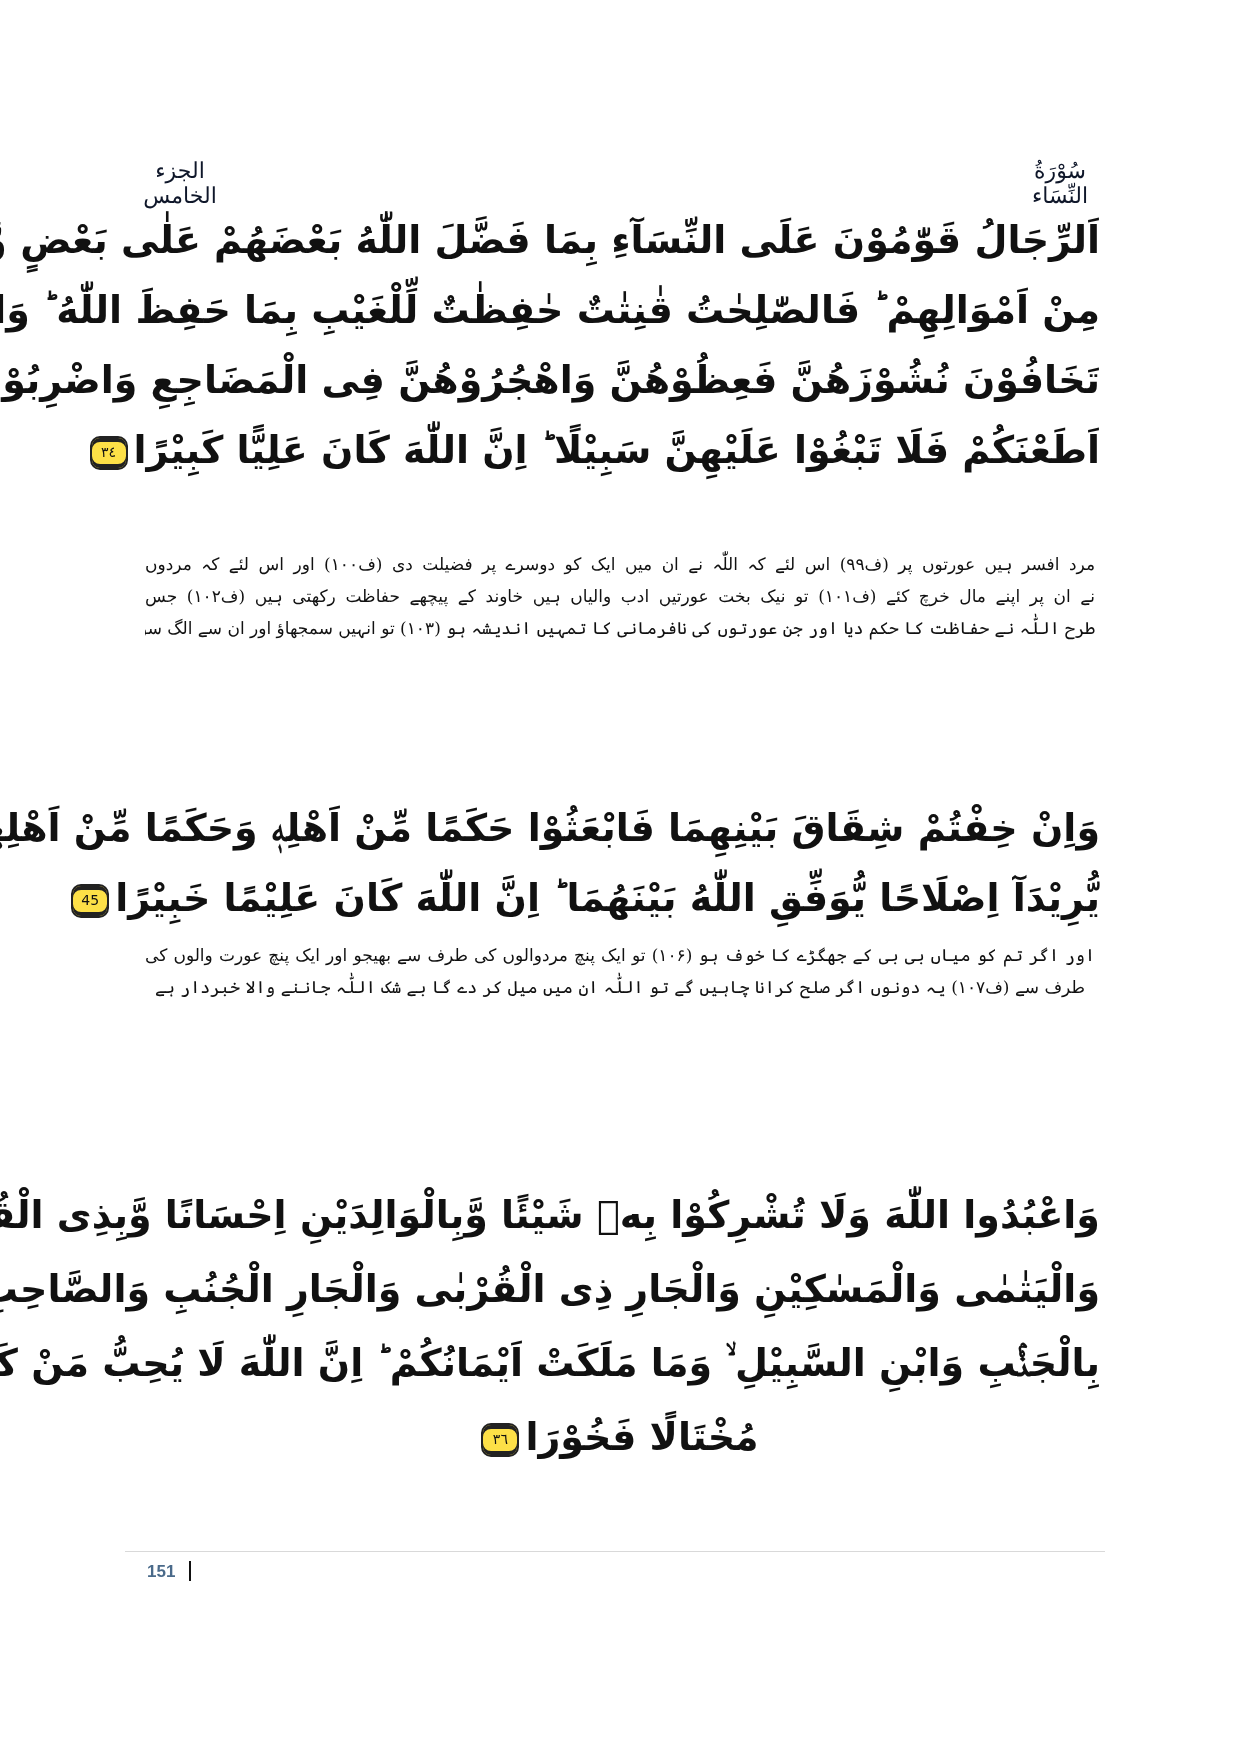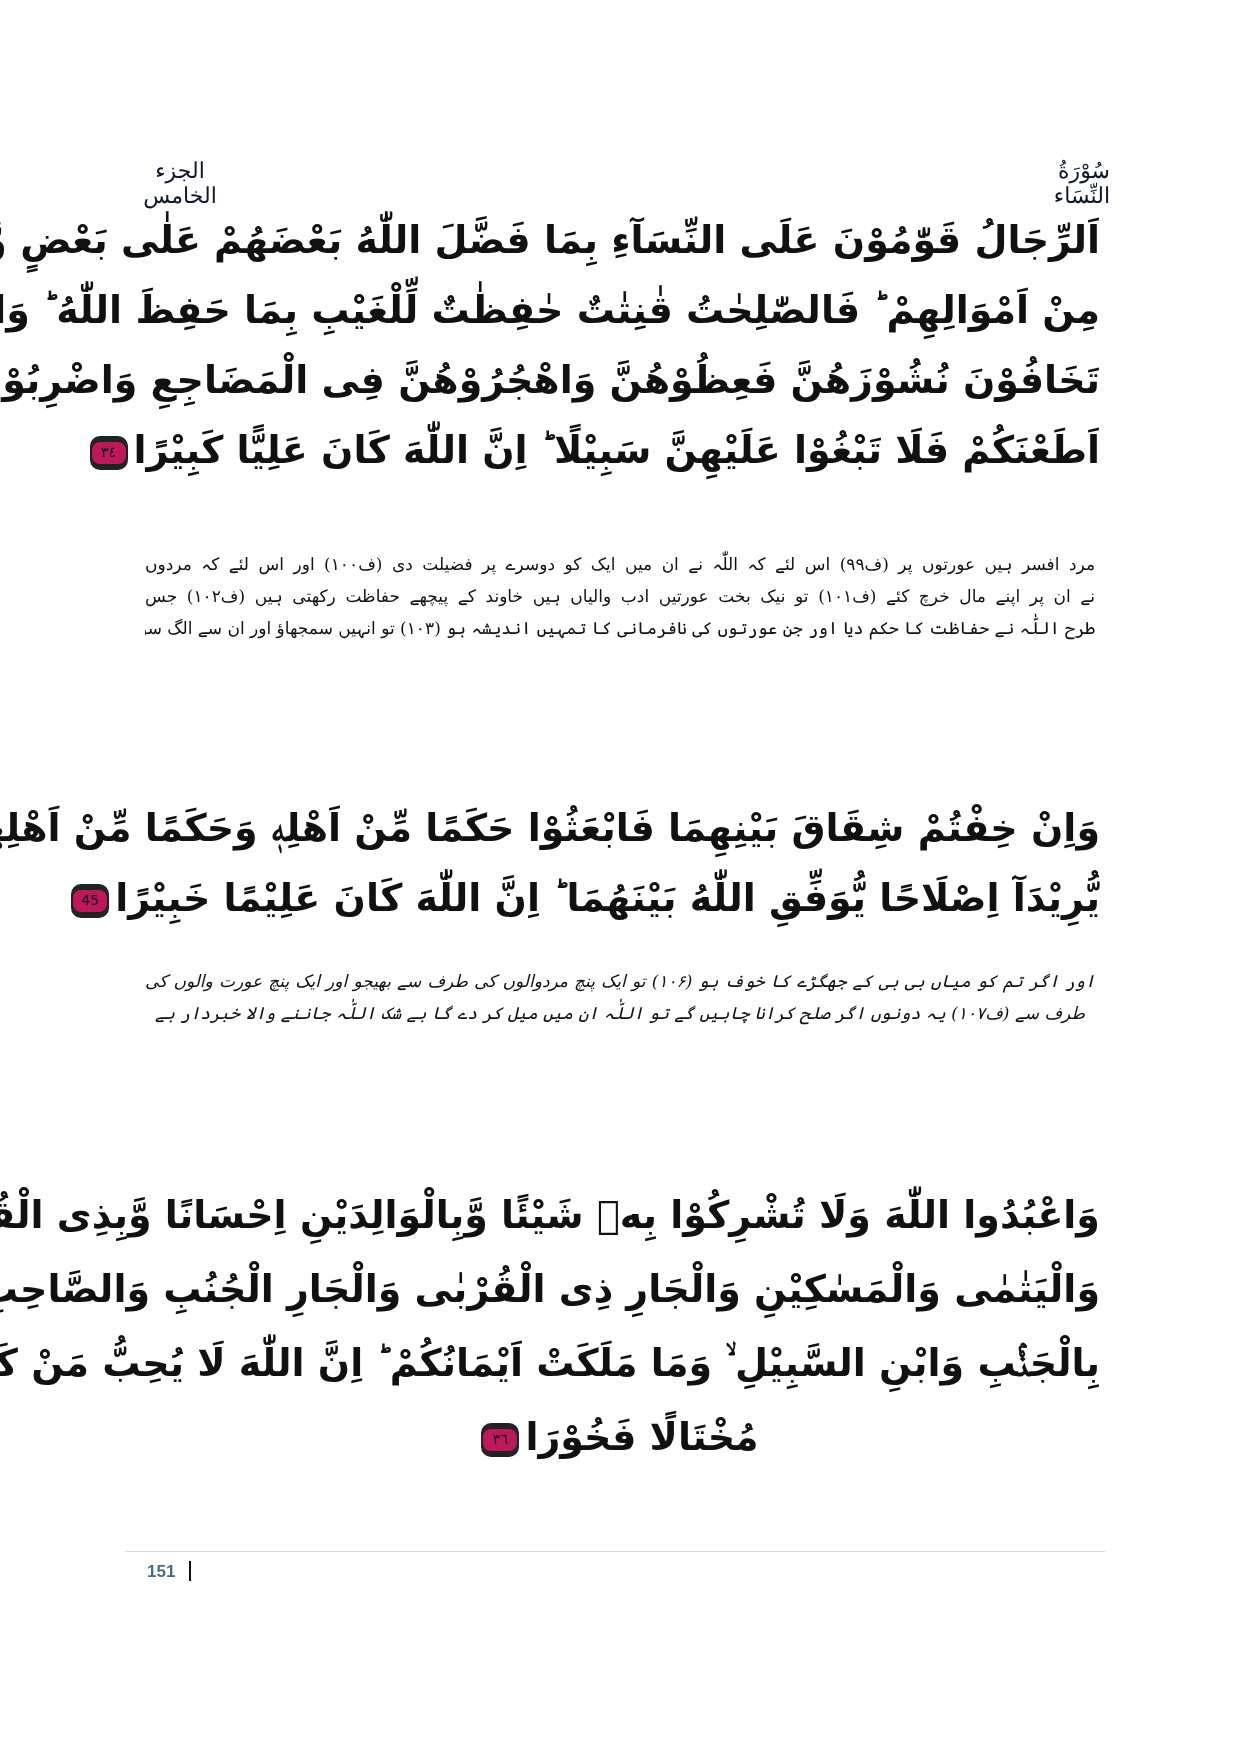--- a/index.html
+++ b/index.html
@@ -3,32 +3,32 @@
 <meta charset="utf-8">
 <style>
   html, body { margin: 0; padding: 0; background: #ffffff; }
   body { width: 1239px; height: 1754px; position: relative; overflow: hidden; }
   .page { position: absolute; left: 0; top: 0; width: 1239px; height: 1754px; background: #fff; }
   .header-calli {
     position: absolute; top: 158px;
     font-family: "DejaVu Serif", serif; font-size: 22px; color: #0f172a;
     direction: rtl;
   }
-  .hdr-right { left: 1010px; width: 100px; }
+  .hdr-right { left: 1010px; width: 100px; text-align: center; }
   .hdr-left { left: 125px; width: 110px; text-align: center; }
   .ayah-block { position: absolute; left: 140px; width: 960px; direction: rtl; text-align: center; }
   .ayah-line {
     font-family: "DejaVu Sans", sans-serif; font-weight: bold; color: #111;
     font-size: 38px; line-height: 70px; white-space: nowrap; text-align: center;
   }
   .ayah-marker {
     display: inline-block; width: 34px; height: 30px; border: 2px solid #222; border-radius: 10px;
     font-size: 14px; line-height: 28px; text-align: center; vertical-align: middle;
     font-weight: normal; margin-right: 6px; box-shadow: inset 0 4px 0 #222, inset 0 -4px 0 #222;
-    background: #be185d;
+    background: #fde047;
   }
   .trans-block {
     position: absolute; left: 145px; width: 950px; direction: rtl;
     font-family: "DejaVu Serif", serif; font-size: 17px; color: #111; line-height: 32px;
     text-align: justify;
   }
   .trans-line { text-align: justify; text-align-last: justify; white-space: nowrap; overflow: hidden; }
   .trans-line.center { text-align: center; text-align-last: center; }
   .footer-rule { position: absolute; left: 125px; top: 1551px; width: 980px; height: 1px; background: #d9d9d9; }
   .page-number {
@@ -54,21 +54,21 @@
   <div class="trans-block" style="top:548px;">
     <div class="trans-line">مرد افسر ہیں عورتوں پر (ف۹۹) اس لئے کہ اللّٰہ نے ان میں ایک کو دوسرے پر فضیلت دی (ف۱۰۰) اور اس لئے کہ مردوں</div>
     <div class="trans-line">نے ان پر اپنے مال خرچ کئے (ف۱۰۱) تو نیک بخت عورتیں ادب والیاں ہیں خاوند کے پیچھے حفاظت رکھتی ہیں (ف۱۰۲) جس</div>
     <div class="trans-line">طرح اللّٰہ نے حفاظت کا حکم دیا اور جن عورتوں کی نافرمانی کا تمہیں اندیشہ ہو (۱۰۳) تو انہیں سمجھاؤ اور ان سے الگ سوؤ اور انہیں</div>
   </div>
 
   <div class="ayah-block" style="top:793px;">
     <div class="ayah-line">وَاِنْ خِفْتُمْ شِقَاقَ بَيْنِهِمَا فَابْعَثُوْا حَكَمًا مِّنْ اَهْلِهٖ وَحَكَمًا مِّنْ اَهْلِهَا ۚ اِنْ</div>
     <div class="ayah-line"><span>يُّرِيْدَآ اِصْلَاحًا يُّوَفِّقِ اللّٰهُ بَيْنَهُمَا ؕ اِنَّ اللّٰهَ كَانَ عَلِيْمًا خَبِيْرًا</span><span class="ayah-marker">45</span></div>
   </div>
-  <div class="trans-block" style="top:965px;font-style:italic;">
+  <div class="trans-block" style="top:939px;">
     <div class="trans-line">اور اگر تم کو میاں بی بی کے جھگڑے کا خوف ہو (۱۰۶) تو ایک پنچ مردوالوں کی طرف سے بھیجو اور ایک پنچ عورت والوں کی</div>
     <div class="trans-line center">طرف سے (ف۱۰۷) یہ دونوں اگر صلح کرانا چاہیں گے تو اللّٰہ ان میں میل کر دے گا بے شک اللّٰہ جاننے والا خبردار ہے</div>
   </div>
 
   <div class="ayah-block" style="top:1178px;">
     <div class="ayah-line" style="line-height:74px;">وَاعْبُدُوا اللّٰهَ وَلَا تُشْرِكُوْا بِهٖ شَيْئًا وَّبِالْوَالِدَيْنِ اِحْسَانًا وَّبِذِی الْقُرْبٰی</div>
     <div class="ayah-line" style="line-height:74px;">وَالْيَتٰمٰی وَالْمَسٰكِيْنِ وَالْجَارِ ذِی الْقُرْبٰی وَالْجَارِ الْجُنُبِ وَالصَّاحِبِ</div>
     <div class="ayah-line" style="line-height:74px;">بِالْجَنْۢبِ وَابْنِ السَّبِيْلِ ۙ وَمَا مَلَكَتْ اَيْمَانُكُمْ ؕ اِنَّ اللّٰهَ لَا يُحِبُّ مَنْ كَانَ</div>
     <div class="ayah-line" style="line-height:74px;"><span>مُخْتَالًا فَخُوْرَا</span><span class="ayah-marker">٣٦</span></div>
   </div>

